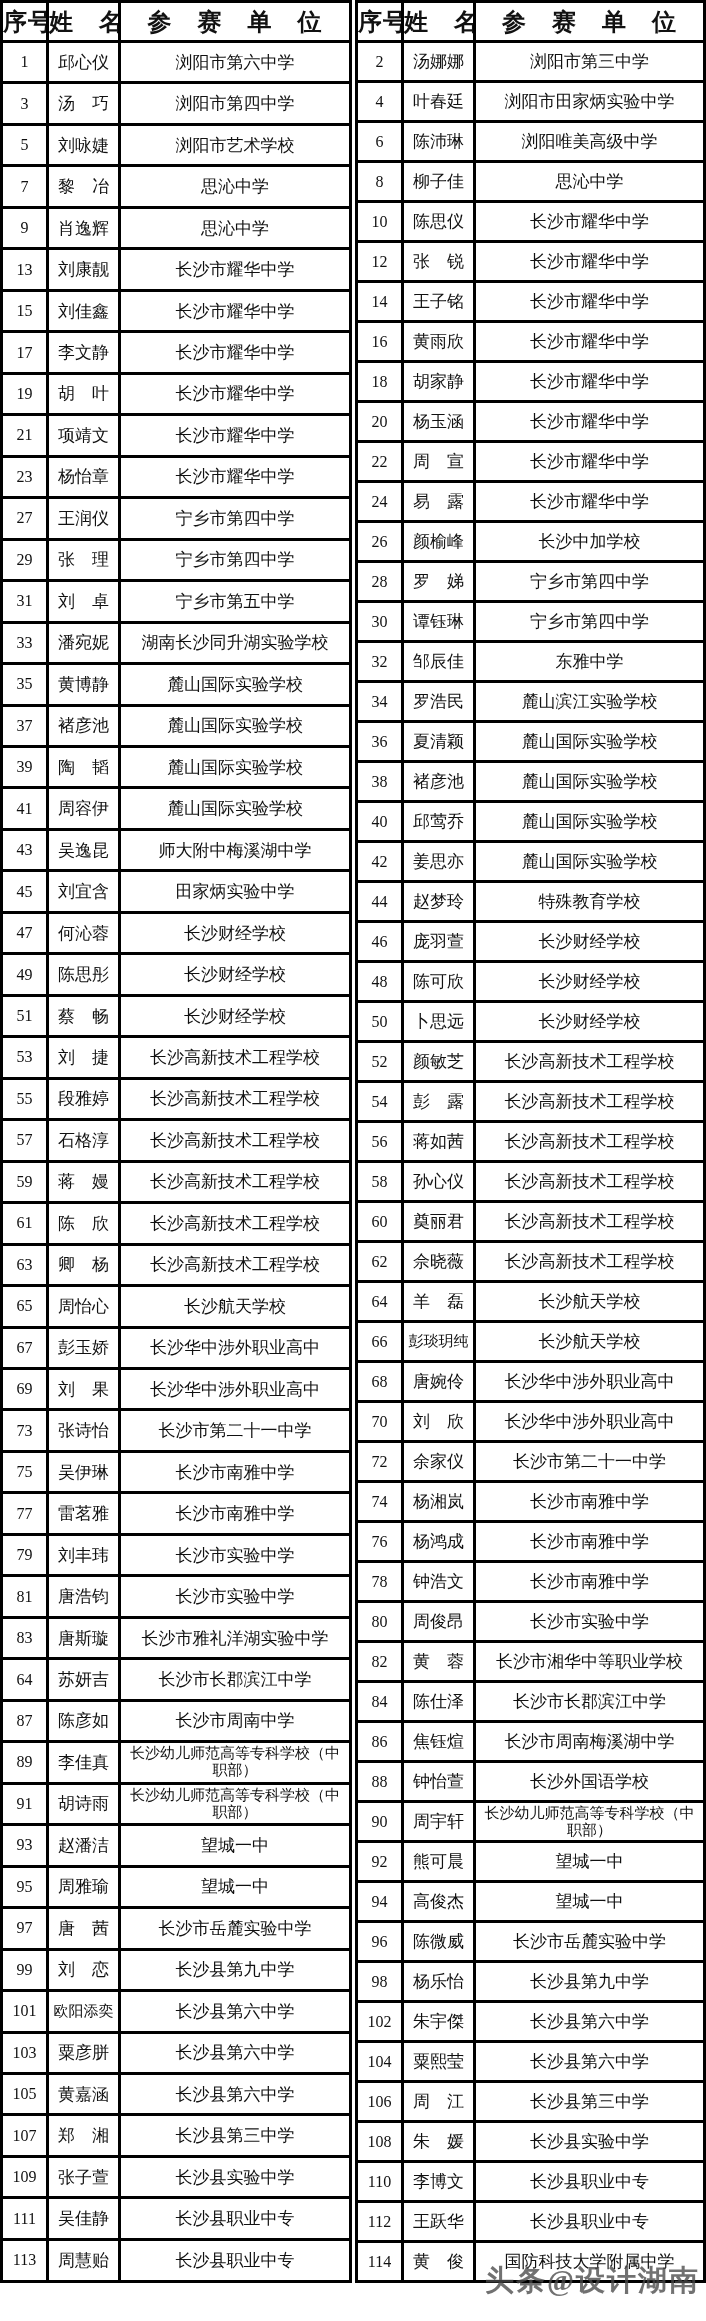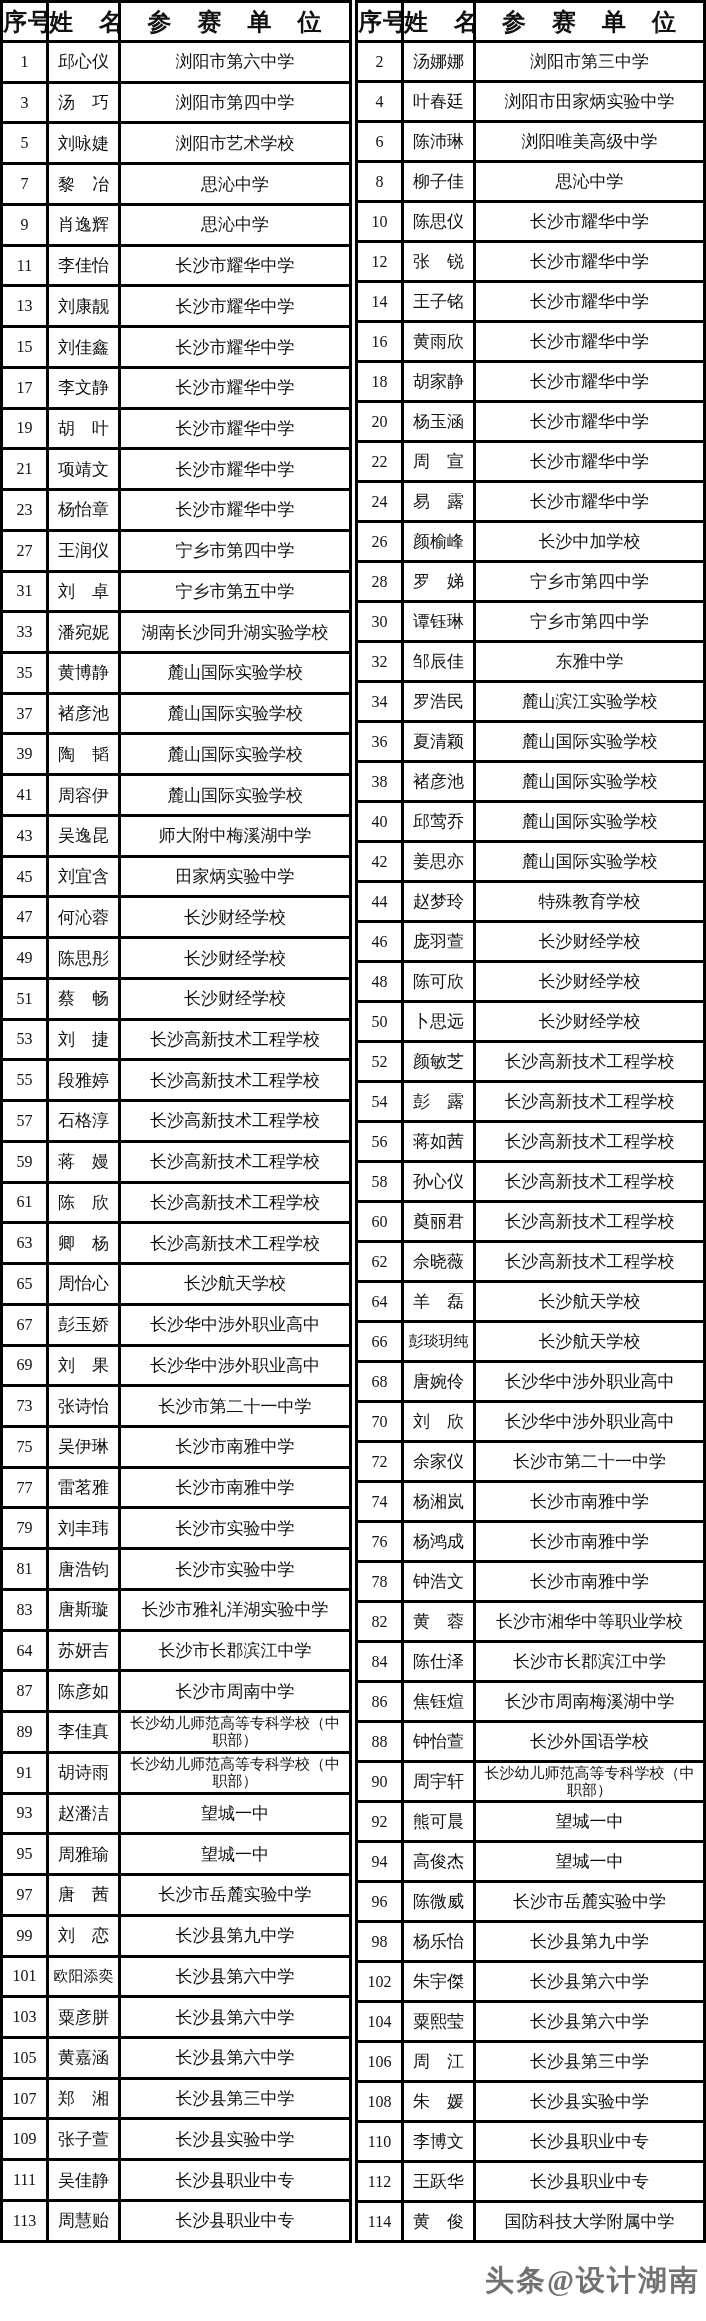--- a/index.html
+++ b/index.html
@@ -92,25 +92,20 @@
             <td class="row-number-cell">7</td>
             <td class="name-cell">黎　冶</td>
             <td class="unit-cell">思沁中学</td>
           </tr>
           <tr>
             <td class="row-number-cell">9</td>
             <td class="name-cell">肖逸辉</td>
             <td class="unit-cell">思沁中学</td>
           </tr>
           <tr>
-            <td class="row-number-cell">11</td>
-            <td class="name-cell">李佳怡</td>
-            <td class="unit-cell">长沙市耀华中学</td>
-          </tr>
-          <tr>
             <td class="row-number-cell">13</td>
             <td class="name-cell">刘康靓</td>
             <td class="unit-cell">长沙市耀华中学</td>
           </tr>
           <tr>
             <td class="row-number-cell">15</td>
             <td class="name-cell">刘佳鑫</td>
             <td class="unit-cell">长沙市耀华中学</td>
           </tr>
           <tr>
@@ -129,20 +124,25 @@
             <td class="unit-cell">长沙市耀华中学</td>
           </tr>
           <tr>
             <td class="row-number-cell">23</td>
             <td class="name-cell">杨怡章</td>
             <td class="unit-cell">长沙市耀华中学</td>
           </tr>
           <tr>
             <td class="row-number-cell">27</td>
             <td class="name-cell">王润仪</td>
+            <td class="unit-cell">宁乡市第四中学</td>
+          </tr>
+          <tr>
+            <td class="row-number-cell">29</td>
+            <td class="name-cell">张　理</td>
             <td class="unit-cell">宁乡市第四中学</td>
           </tr>
           <tr>
             <td class="row-number-cell">31</td>
             <td class="name-cell">刘　卓</td>
             <td class="unit-cell">宁乡市第五中学</td>
           </tr>
           <tr>
             <td class="row-number-cell">33</td>
             <td class="name-cell">潘宛妮</td>
@@ -549,20 +549,25 @@
             <td class="row-number-cell">76</td>
             <td class="name-cell">杨鸿成</td>
             <td class="unit-cell">长沙市南雅中学</td>
           </tr>
           <tr>
             <td class="row-number-cell">78</td>
             <td class="name-cell">钟浩文</td>
             <td class="unit-cell">长沙市南雅中学</td>
           </tr>
           <tr>
+            <td class="row-number-cell">80</td>
+            <td class="name-cell">周俊昂</td>
+            <td class="unit-cell">长沙市实验中学</td>
+          </tr>
+          <tr>
             <td class="row-number-cell">82</td>
             <td class="name-cell">黄　蓉</td>
             <td class="unit-cell">长沙市湘华中等职业学校</td>
           </tr>
           <tr>
             <td class="row-number-cell">84</td>
             <td class="name-cell">陈仕泽</td>
             <td class="unit-cell">长沙市长郡滨江中学</td>
           </tr>
           <tr>

